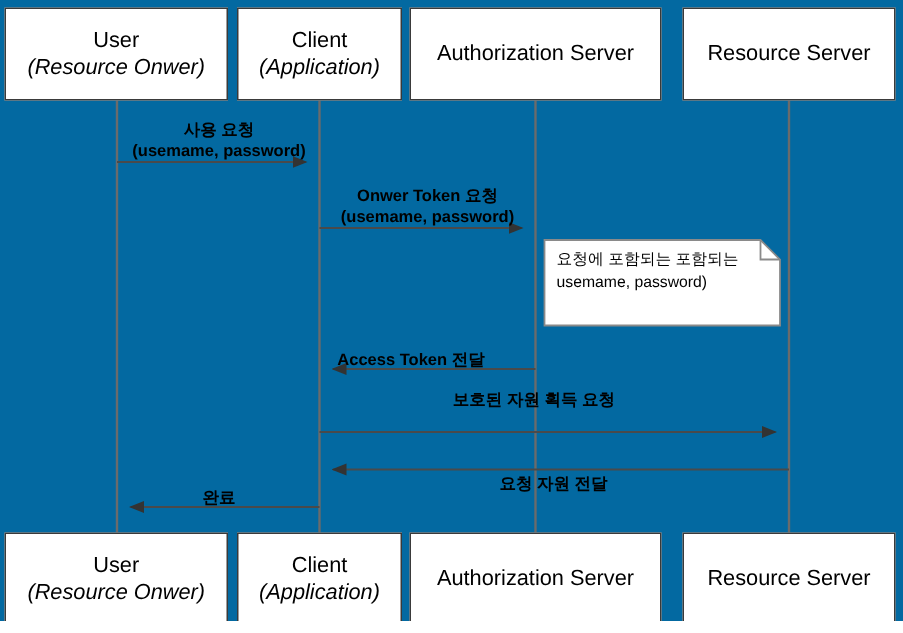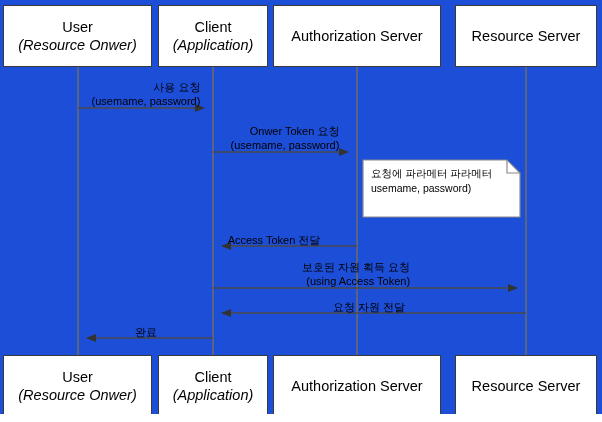--- a/index.html
+++ b/index.html
@@ -4,21 +4,21 @@
 <style>
   html, body {
     margin: 0;
     padding: 0;
     background: #ffffff;
   }
   #canvas {
     position: relative;
     width: 602px;
     height: 414px;
-    background: #1d4ed8;
+    background: #0369a1;
     font-family: "Liberation Sans", "DejaVu Sans", sans-serif;
     overflow: hidden;
   }
   svg.layer {
     position: absolute;
     left: 0;
     top: 0;
     width: 602px;
     height: 422px;
   }
@@ -36,23 +36,24 @@
     font-size: 14.5px;
     text-align: center;
   }
   .actor-line1 { display: block; }
   .actor-line2 { display: block; font-style: italic; }
   .msg-label {
     position: absolute;
     color: #000000;
     font-size: 11px;
     line-height: 1.3;
-    text-align: right;
+    text-align: center;
     white-space: nowrap;
     transform: translateX(-50%);
+    font-weight: bold;
   }
   .msg-label .l1 { display: block; }
   .msg-label .l2 { display: block; }
   .note-text {
     position: absolute;
     color: #000000;
     font-size: 10.5px;
     line-height: 1.45;
     white-space: nowrap;
   }
@@ -129,27 +130,26 @@
   </div>
   <div class="msg-label" style="left:285px; top:124px;">
     <span class="l1">Onwer Token 요청</span>
     <span class="l2">(usemame, password)</span>
   </div>
   <div class="msg-label" style="left:274px; top:233px;">
     <span class="l1">Access Token 전달</span>
   </div>
   <div class="msg-label" style="left:356px; top:260px;">
     <span class="l1">보호된 자원 획득 요청</span>
-    <span class="l2">(using Access Token)</span>
   </div>
-  <div class="msg-label" style="left:369px; top:300px;">
+  <div class="msg-label" style="left:369px; top:316px;">
     <span class="l1">요청 자원 전달</span>
   </div>
   <div class="msg-label" style="left:146px; top:325px;">
     <span class="l1">완료</span>
   </div>
 
   <div class="note-text" style="left:371px; top:166px;">
-    <span class="nl note-title">요청에 파라메터 파라메터</span>
+    <span class="nl note-title">요청에 포함되는 포함되는</span>
     <span class="nl">usemame, password)</span>
   </div>
 
 </div>
 
 </body></html>

